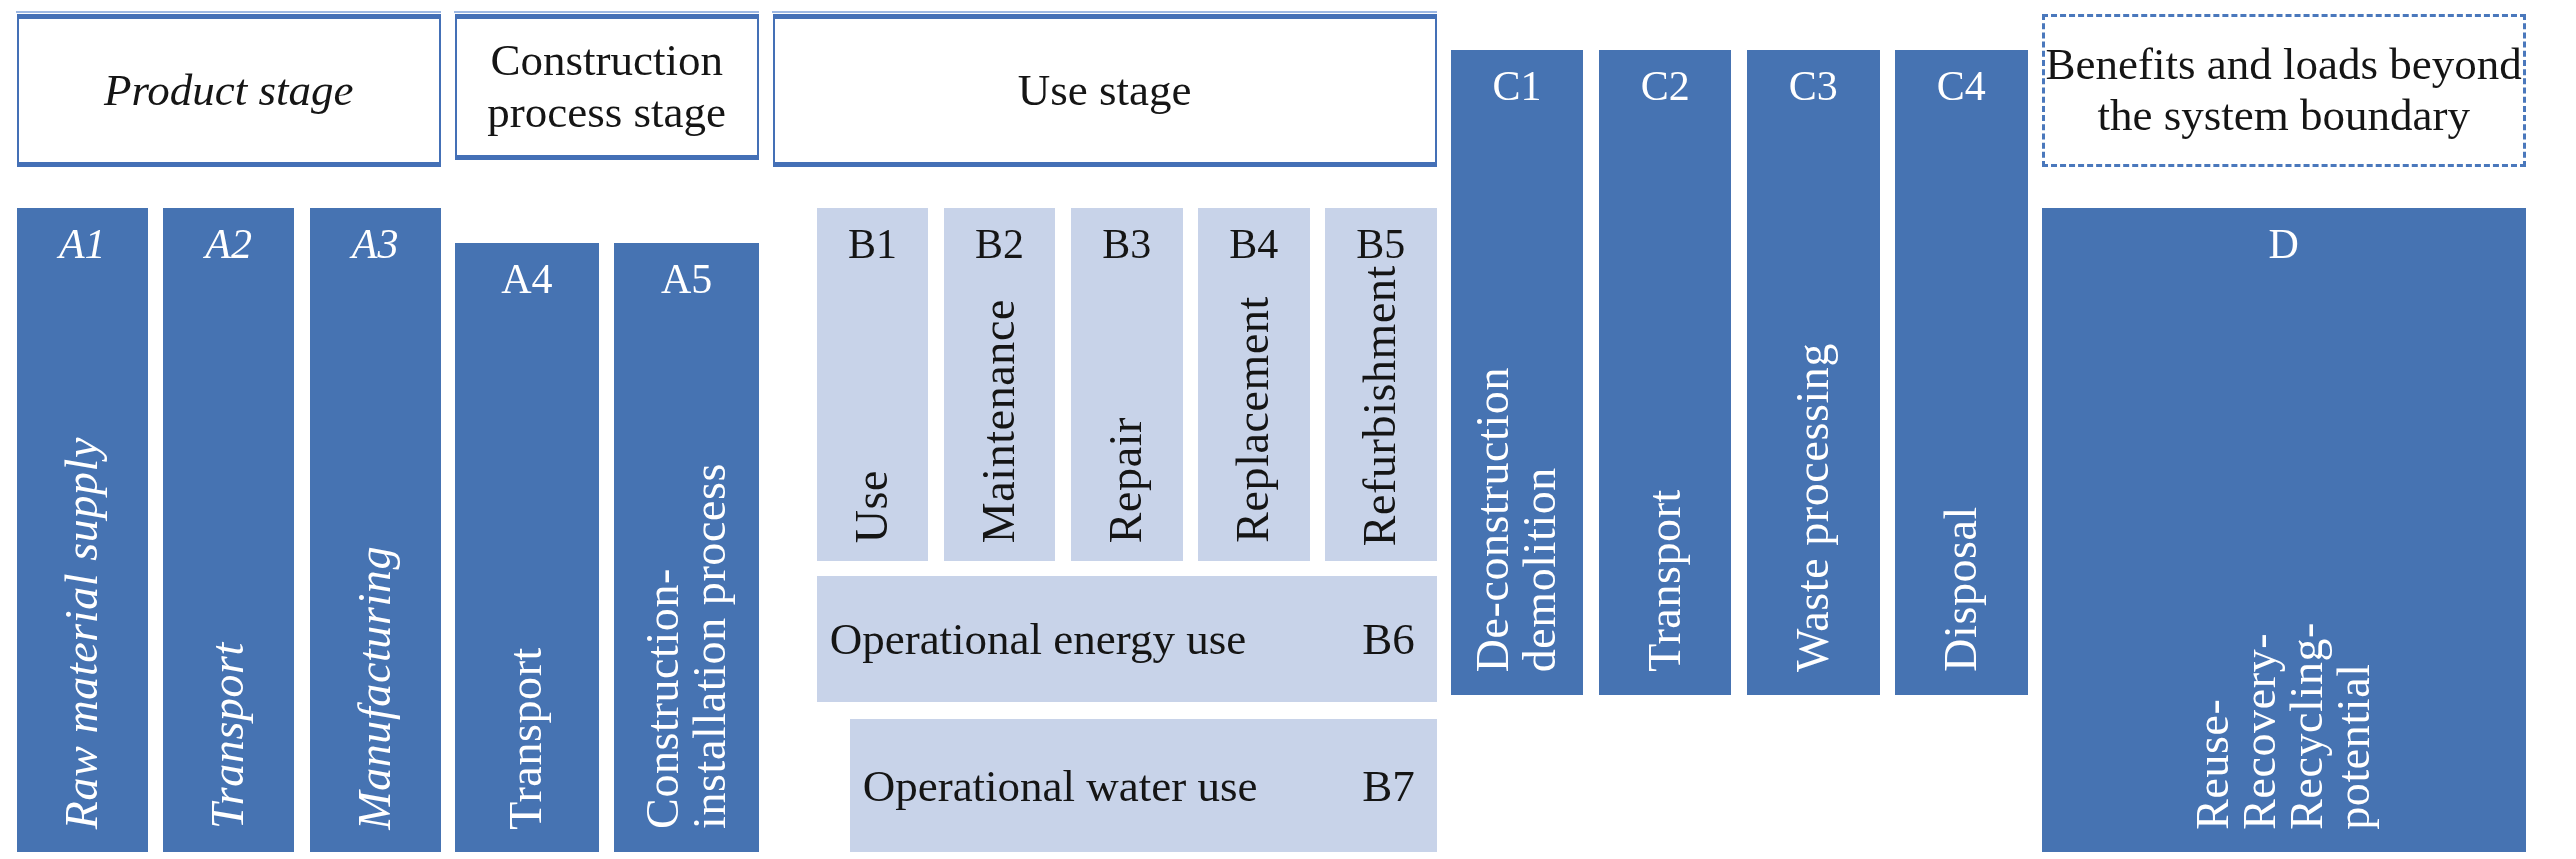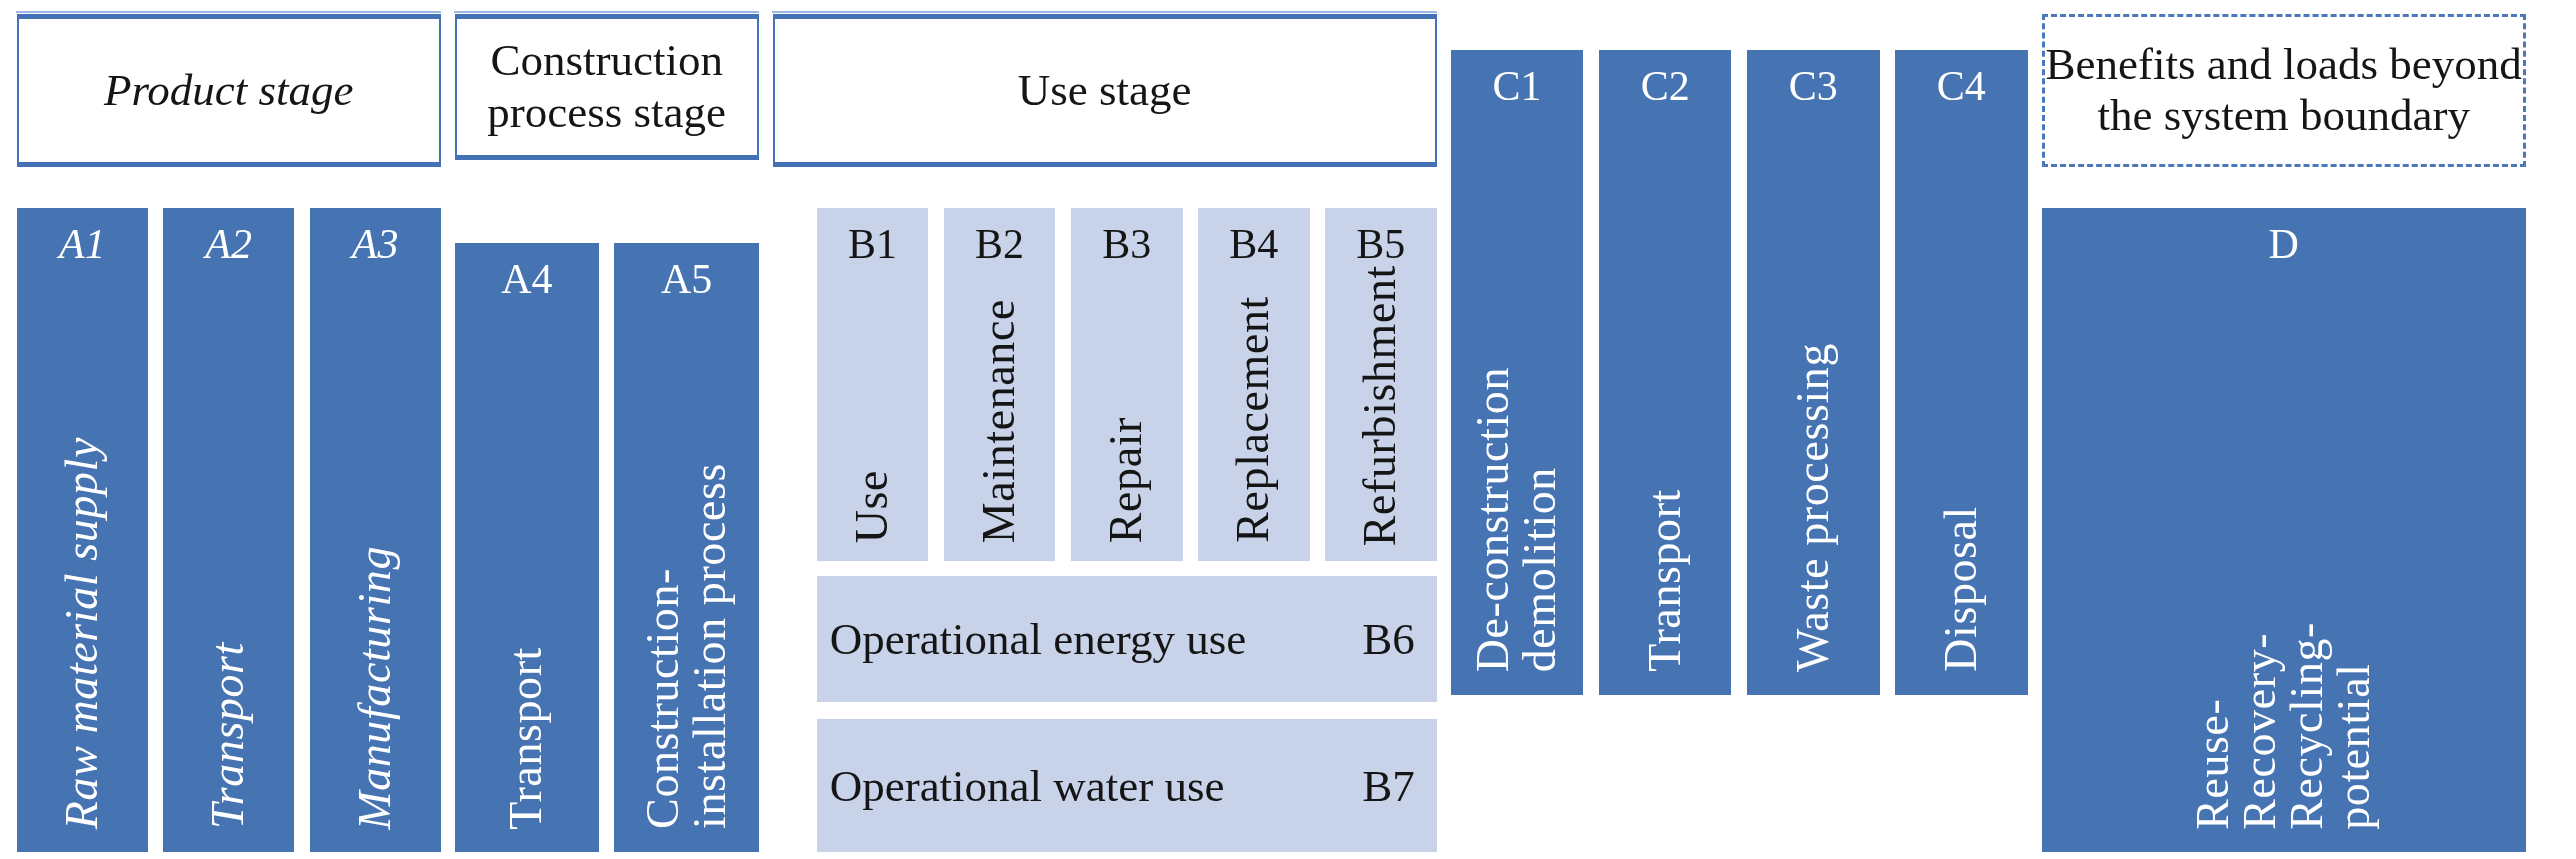--- a/index.html
+++ b/index.html
@@ -81,21 +81,21 @@
   .use-body { height: 681px; display: flex; flex-direction: column; padding-left: 44px; }
   .use-cols { height: 389px; display: flex; gap: 15.4px; }
   .use-cols .vlabel { margin-bottom: 18px; }
   .hrow {
     background: var(--column-light);
     display: flex; align-items: center; justify-content: space-between;
     padding: 0 22px 0 13px;
     font-size: 45px;
   }
   .hrow-b6 { height: 126px; margin-top: 15.4px; }
-  .hrow-b7 { height: 133px; margin-top: 16.7px; }
+  .hrow-b7 { height: 133px; margin-top: 16.7px; margin-left: 33px; }
 </style>
 </head>
 <body>
 
 <div class="canvas">
 
   <section class="stage stage-product">
     <div class="hbox solid">
       <span>Product stage</span>
     </div>

